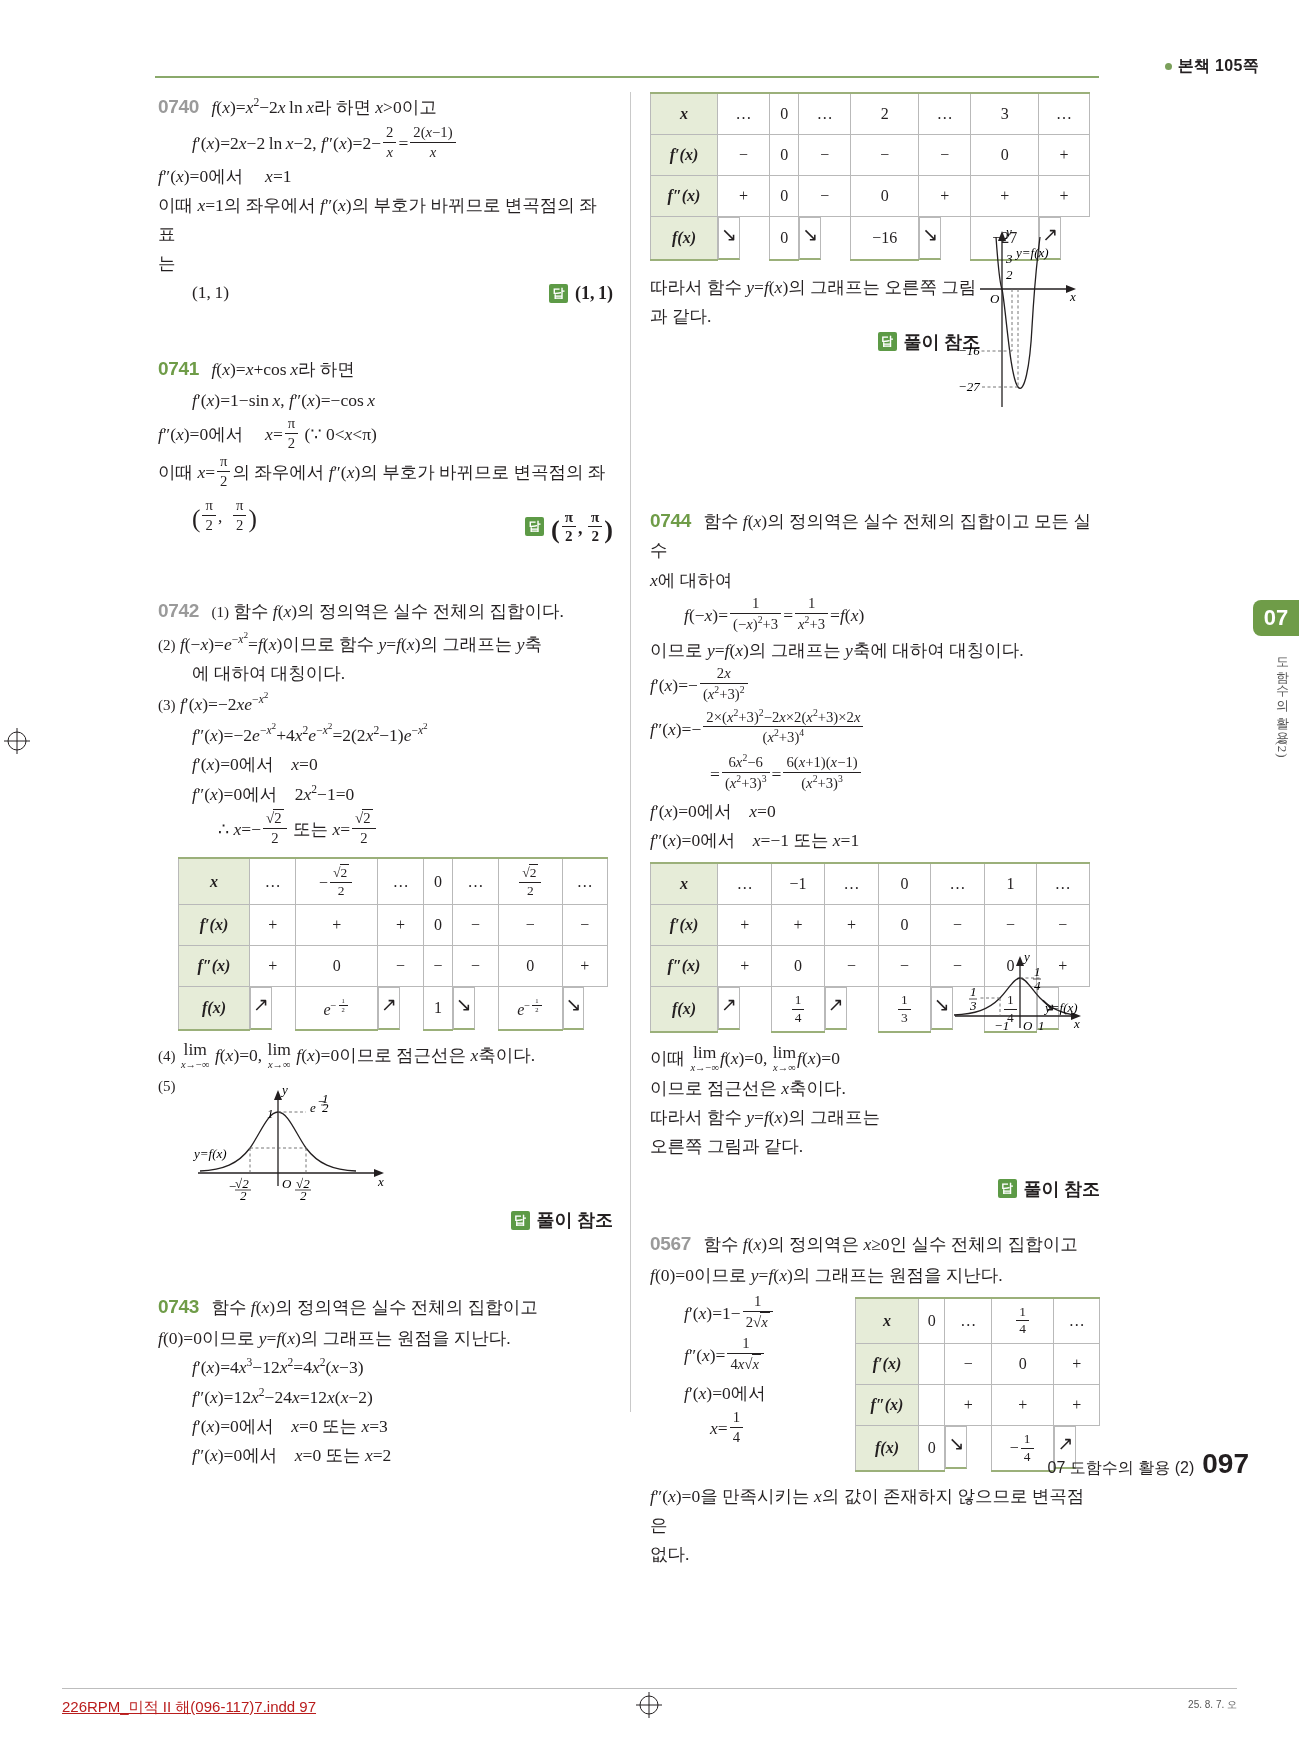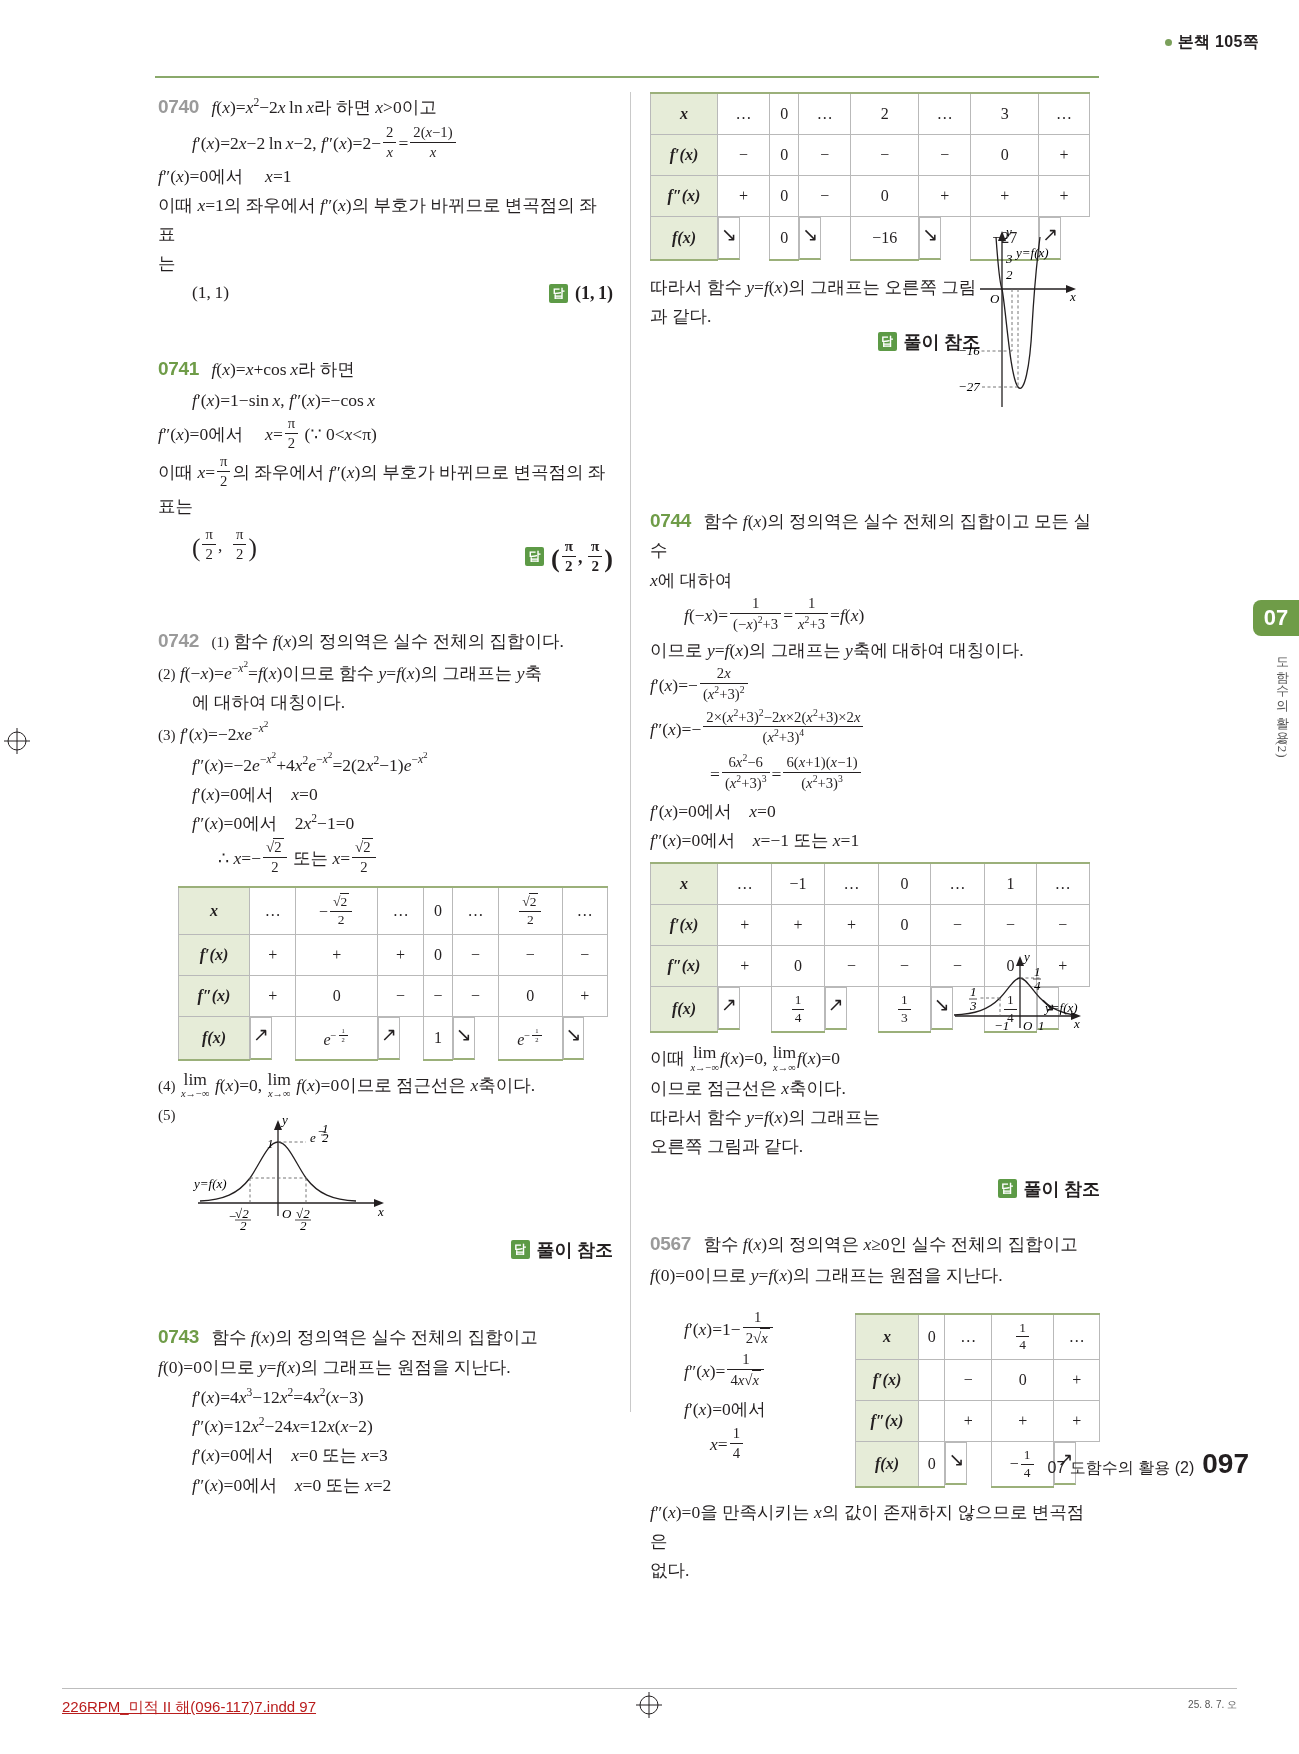--- a/index.html
+++ b/index.html
@@ -4,21 +4,21 @@
 <style>
   html,body{margin:0;padding:0;}
   body{
     width:1299px;height:1754px;background:#ffffff;
     font-family:"Liberation Serif",serif;color:#231f20;
     position:relative;overflow:hidden;
   }
   .page{position:absolute;inset:0;}
 
   
-  .hdr{position:absolute;top:32px;right:40px;display:flex;align-items:center;gap:6px;}
+  .hdr{position:absolute;top:56px;right:40px;display:flex;align-items:center;gap:6px;}
   .hdr .dot{width:7px;height:7px;border-radius:50%;background:#7ba05b;display:inline-block;}
   .hdr .txt{font-size:16px;font-weight:bold;letter-spacing:.3px;color:#231f20;
             font-family:"Liberation Sans",sans-serif;}
   .rule{position:absolute;left:155px;top:76px;width:944px;height:2px;background:#8aa96b;}
 
   
   .colL{position:absolute;left:158px;top:92px;width:455px;}
   .colR{position:absolute;left:650px;top:92px;width:450px;}
   .divider{position:absolute;left:630px;top:92px;width:1px;height:1320px;background:#c9c9c9;}
 
@@ -132,21 +132,20 @@
       </div>
       <div class="line ind1">
         <i>f</i>′(<i>x</i>)=1−sin <i>x</i>, <i>f</i>″(<i>x</i>)=−cos <i>x</i>
       </div>
       <div class="line" style="line-height:2.0">
         <i>f</i>″(<i>x</i>)=0에서 &nbsp;&nbsp;&nbsp;&nbsp;<i>x</i>=<span class="frac"><span class="n">π</span><span class="d">2</span></span> (∵ 0&lt;<i>x</i>&lt;π)
       </div>
       <div class="line" style="line-height:2.0">
         이때 <i>x</i>=<span class="frac"><span class="n">π</span><span class="d">2</span></span>의 좌우에서 <i>f</i>″(<i>x</i>)의 부호가 바뀌므로 변곡점의 좌
       </div>
-      <div class="line">표는</div>
       <div class="line ind1" style="line-height:2.1">
         <span class="paren-big">(</span><span class="frac"><span class="n">π</span><span class="d">2</span></span>,&nbsp; <span class="frac"><span class="n">π</span><span class="d">2</span></span><span class="paren-big">)</span>
       </div>
       <div class="ansrow" style="margin-top:-38px">
         <span class="ansbox">답</span>
         <span class="anstxt">
           <span class="paren-big">(</span><span class="frac"><span class="n">π</span><span class="d">2</span></span>, <span class="frac"><span class="n">π</span><span class="d">2</span></span><span class="paren-big">)</span>
         </span>
       </div>
     </div>
@@ -496,21 +495,21 @@
     <div class="blk">
       <div class="line">
         <span class="qnum gray">0567</span>
         <span style="margin-left:8px">
           함수 <i>f</i>(<i>x</i>)의 정의역은 <i>x</i>≥0인 실수 전체의 집합이고
         </span>
       </div>
       <div class="line">
         <i>f</i>(0)=0이므로 <i>y</i>=<i>f</i>(<i>x</i>)의 그래프는 원점을 지난다.
       </div>
-      <div style="display:flex;align-items:flex-start;gap:20px;margin-top:20px">
+      <div style="display:flex;align-items:flex-start;gap:20px;margin-top:4px">
         <div style="width:185px">
           <div class="line ind1" style="line-height:2.3">
             <i>f</i>′(<i>x</i>)=1−<span class="frac"><span class="n">1</span><span class="d">2<span class="rad">√</span><span class="sqrt"><i>x</i></span></span></span>
           </div>
           <div class="line ind1" style="line-height:2.5">
             <i>f</i>″(<i>x</i>)=<span class="frac"><span class="n">1</span><span class="d">4<i>x</i><span class="rad">√</span><span class="sqrt"><i>x</i></span></span></span>
           </div>
           <div class="line ind1"><i>f</i>′(<i>x</i>)=0에서</div>
           <div class="line ind2" style="line-height:2.2">
             <i>x</i>=<span class="frac"><span class="n">1</span><span class="d">4</span></span>

